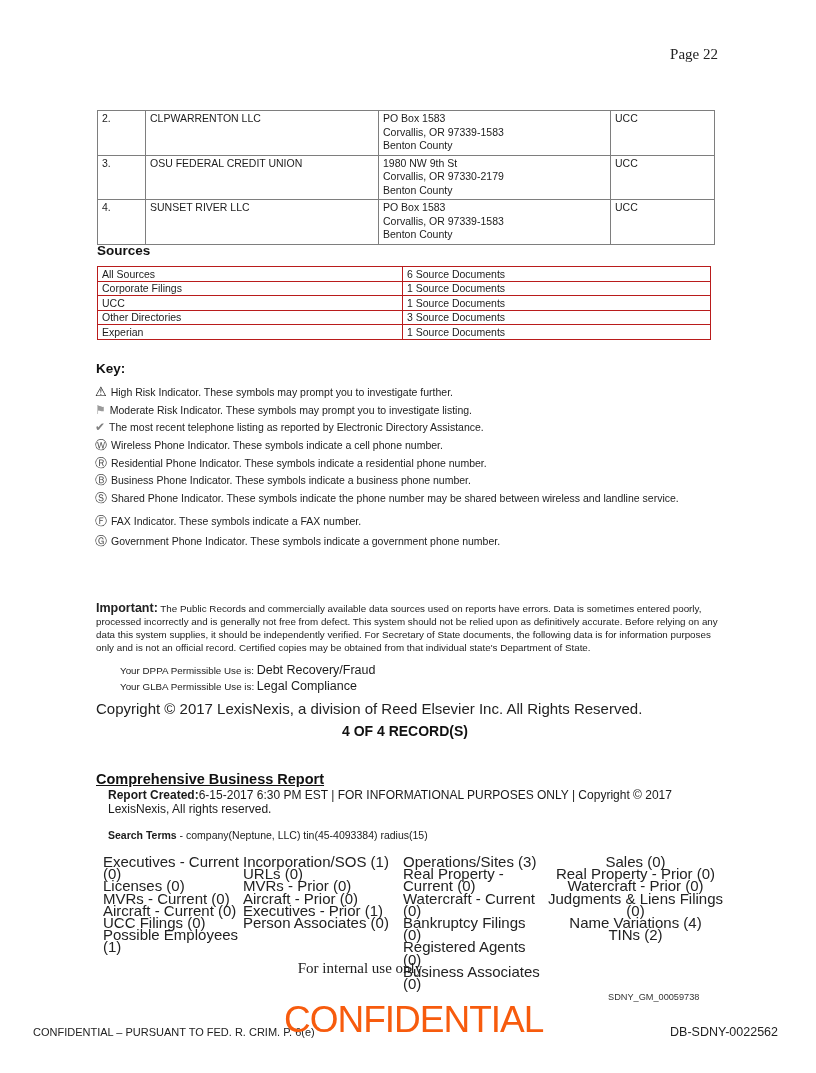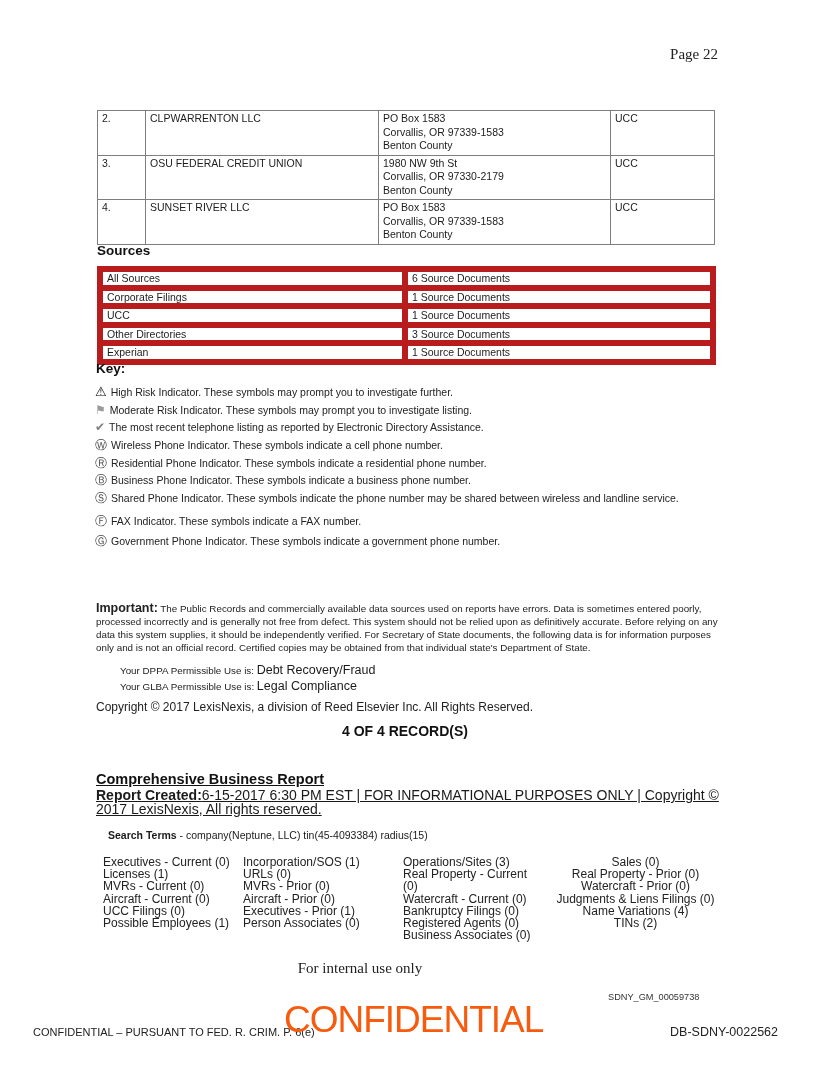--- a/index.html
+++ b/index.html
@@ -41,21 +41,21 @@
     font-size: 13.5px; font-weight: bold; color: #111;
   }
   .sources-table {
     top: 266px; left: 97px;
     border-collapse: collapse;
     table-layout: fixed;
     width: 613px;
     font-size: 10.5px;
   }
   .sources-table td {
-    border: 6px solid #b91c1c;
+    border: 1px solid #b91c1c;
     padding: 0 4px;
     height: 14.5px;
     line-height: 12.5px;
     vertical-align: middle;
   }
 
   
   .key-heading {
     top: 361px; left: 96px;
     font-size: 13.5px; font-weight: bold; color: #111;
@@ -74,39 +74,39 @@
 
   
   .important { top: 602px; left: 96px; width: 622px; font-size: 9.8px; line-height: 13px; color: #222; }
   .important b { font-size: 12.5px; }
 
   .dppa { top: 660px; left: 96px; }
   .glba { top: 676px; left: 96px; }
   .perm-label { font-size: 9.8px; color: #222; margin-left: 24px; }
   .perm-value { font-size: 12.5px; color: #1a1a1a; }
 
-  .copyright { top: 700px; left: 96px; font-size: 12px; color: #222; }
+  .copyright { top: 700px; left: 96px; font-size: 15px; color: #222; }
 
   .record-count {
     top: 723px; left: 97px; width: 616px;
     text-align: center;
     font-size: 14px; font-weight: bold; color: #111;
   }
 
   
   .cbr-heading {
     top: 771px; left: 96px;
     font-size: 14.5px; font-weight: bold;
     text-decoration: underline; color: #111;
   }
-  .report-line { top: 789px; left: 96px; width: 624px; font-size: 14px; line-height: 13.5px; color: #1a1a1a; text-decoration: underline; }
+  .report-line { top: 789px; left: 108px; width: 624px; font-size: 12px; line-height: 13.5px; color: #1a1a1a; }
   .search-line { top: 829px; left: 108px; font-size: 10.5px; color: #1a1a1a; }
 
   .terms-cols { top: 856px; left: 103px; display: flex; }
-  .terms-col { font-size: 12px; line-height: 12.2px; color: #222; }
+  .terms-col { font-size: 15px; line-height: 12.2px; color: #222; }
   .terms-col1 { width: 140px; }
   .terms-col2 { width: 160px; }
   .terms-col3 { width: 140px; }
   .terms-col4 { width: 185px; text-align: center; }
 
   
   .internal-note {
     top: 960px; left: 0; width: 720px;
     text-align: center;
     font-family: "Liberation Serif", serif;
@@ -253,21 +253,21 @@
 <div class="abs report-line">
   <b>Report Created:</b><span>6-15-2017 6:30 PM EST | FOR INFORMATIONAL PURPOSES ONLY | Copyright © 2017 LexisNexis, All rights reserved.</span>
 </div>
 <div class="abs search-line">
   <b>Search Terms</b><span> - company(Neptune, LLC) tin(45-4093384) radius(15)</span>
 </div>
 
 <div class="abs terms-cols">
   <div class="terms-col terms-col1">
     <div>Executives - Current (0)</div>
-    <div>Licenses (1)</div>
+    <div>Licenses (0)</div>
     <div>MVRs - Current (0)</div>
     <div>Aircraft - Current (0)</div>
     <div>UCC Filings (0)</div>
     <div>Possible Employees (1)</div>
   </div>
   <div class="terms-col terms-col2">
     <div>Incorporation/SOS (1)</div>
     <div>URLs (0)</div>
     <div>MVRs - Prior (0)</div>
     <div>Aircraft - Prior (0)</div>

